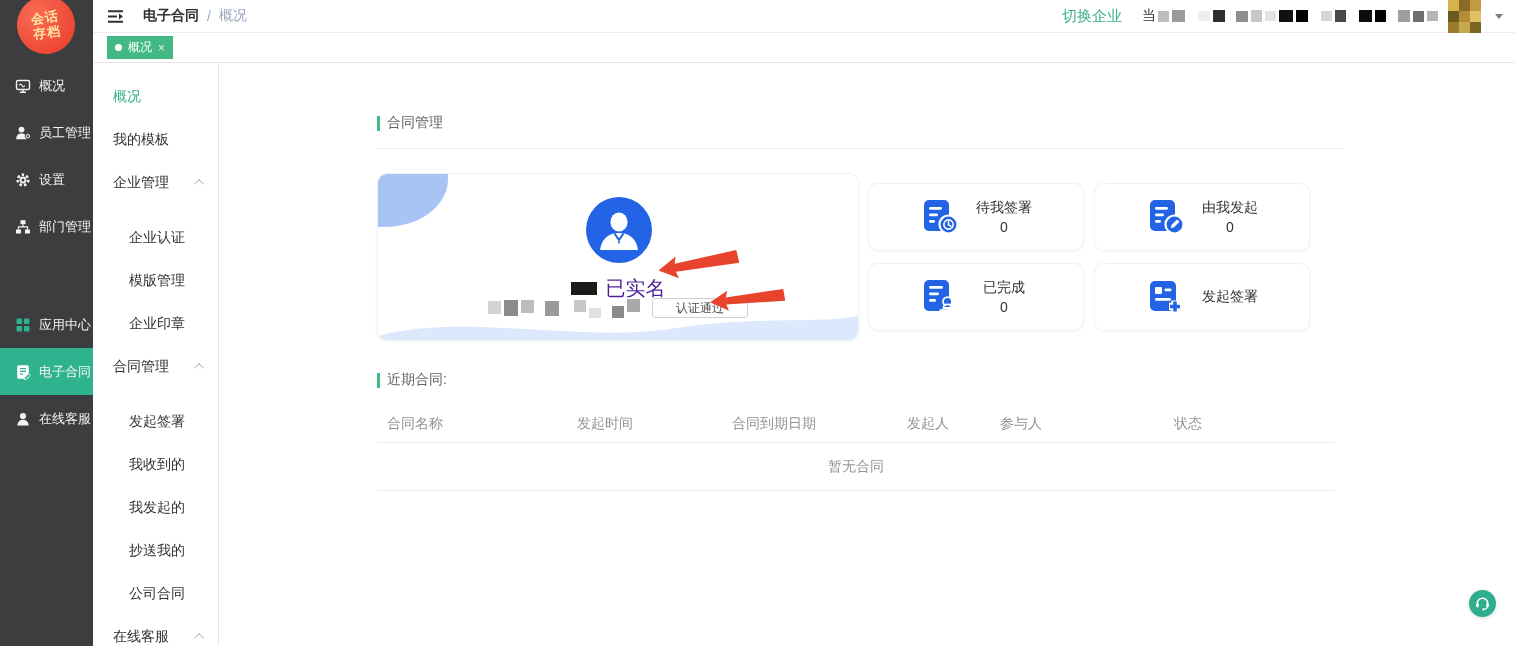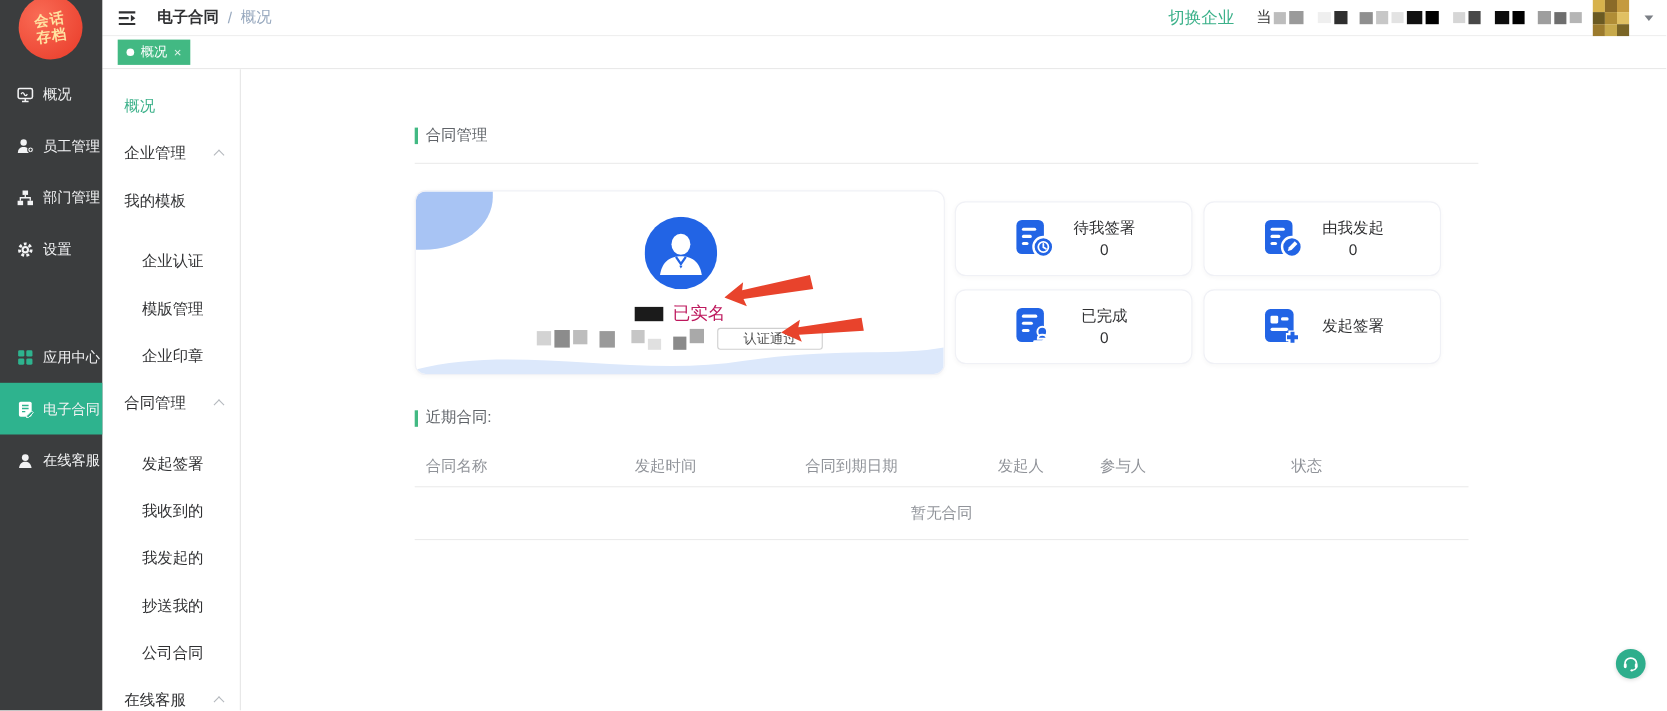--- a/index.html
+++ b/index.html
@@ -72,21 +72,21 @@
   
   .profile-card { width:482px; height:168px; border:1px solid #f0f1f6; border-radius:10px;
     position:relative; overflow:hidden; background:#fff; box-shadow:0 1px 4px rgba(0,0,0,.03); }
   .blob { position:absolute; top:0; left:0; width:70px; height:53px; background:#a8c4f4;
     border-radius:8px 0 90% 0; }
   .wave { position:absolute; bottom:-4px; left:0; width:100%; height:34px; }
   .p-avatar { position:absolute; top:23px; left:208px; width:66px; height:66px; }
   .rn-row { position:absolute; top:101px; left:0; width:100%; display:flex; justify-content:center;
     align-items:center; gap:9px; }
   .rn-block { width:26px; height:13px; background:#1b1b1b; }
-  .rn-text { color:#be185d; font-size:16px; }
+  .rn-text { color:#4c1d95; font-size:20px; }
   .name-row { position:absolute; top:124px; left:0; width:100%; display:flex; justify-content:center;
     align-items:center; gap:12px; }
   .name-mosaic { display:flex; align-items:flex-end; gap:3px; height:20px; }
   .name-mosaic i { display:block; }
   .cert-badge { border:1px solid #cfcfcf; border-radius:3px; background:#fff; color:#4a4a4a;
     font-size:12px; padding:2px 23px; line-height:14px; }
   .arrow { position:absolute; }
 
   
   .stats-grid { display:grid; grid-template-columns:216px 216px; grid-auto-rows:68px;
@@ -140,37 +140,37 @@
               <path d="M1.2 14.2 c0-4 2.4-5.6 5.3-5.6 s5.3 1.6 5.3 5.6 z" fill="#f2f3f4"></path>
               <circle cx="12.8" cy="11.2" r="2.6" fill="#f2f3f4" stroke="#3b3d3e" stroke-width="1"></circle>
               <path d="M12.8 10 v2.4 M11.6 11.2 h2.4" stroke="#3b3d3e" stroke-width="1"></path>
             </svg>
         </span>
         <span>员工管理</span>
       </div>
       <div class="m-item">
         <span class="m-ico">
           <svg width="16" height="16" viewBox="0 0 16 16">
+              <circle cx="8" cy="8" r="5.3" fill="none" stroke="#f2f3f4" stroke-width="2.6" stroke-dasharray="2.5 2.1"></circle>
+              <circle cx="8" cy="8" r="3.4" fill="#f2f3f4"></circle>
+              <circle cx="8" cy="8" r="1.5" fill="#3b3d3e"></circle>
+            </svg>
+        </span>
+        <span>设置</span>
+      </div>
+      <div class="m-item">
+        <span class="m-ico">
+          <svg width="16" height="16" viewBox="0 0 16 16">
               <rect x="5.5" y="1.2" width="5" height="4" fill="#f2f3f4"></rect>
               <rect x="1" y="10.5" width="5" height="4" fill="#f2f3f4"></rect>
               <rect x="10" y="10.5" width="5" height="4" fill="#f2f3f4"></rect>
               <path d="M8 5.2 v2.6 M3.5 10.5 v-2.7 h9 v2.7" fill="none" stroke="#f2f3f4" stroke-width="1.2"></path>
             </svg>
         </span>
         <span>部门管理</span>
-      </div>
-      <div class="m-item">
-        <span class="m-ico">
-          <svg width="16" height="16" viewBox="0 0 16 16">
-              <circle cx="8" cy="8" r="5.3" fill="none" stroke="#f2f3f4" stroke-width="2.6" stroke-dasharray="2.5 2.1"></circle>
-              <circle cx="8" cy="8" r="3.4" fill="#f2f3f4"></circle>
-              <circle cx="8" cy="8" r="1.5" fill="#3b3d3e"></circle>
-            </svg>
-        </span>
-        <span>设置</span>
       </div>
       <div class="m-item gap-top">
         <span class="m-ico">
           <svg width="16" height="16" viewBox="0 0 16 16">
               <rect x="1.5" y="1.5" width="5.6" height="5.6" rx="1.2" fill="#2eb38e"></rect>
               <rect x="8.9" y="1.5" width="5.6" height="5.6" rx="1.2" fill="#2eb38e"></rect>
               <rect x="1.5" y="8.9" width="5.6" height="5.6" rx="1.2" fill="#2eb38e"></rect>
               <rect x="8.9" y="8.9" width="5.6" height="5.6" rx="1.2" fill="#2eb38e"></rect>
             </svg>
         </span>
@@ -256,25 +256,25 @@
       </div>
     </div>
 
     <div class="body-row">
 
       <div class="sub-sidebar">
         <div class="s-item active">
             <span>概况</span>
           </div>
         <div class="s-item">
+            <span>我的模板</span>
+          </div>
+        <div class="s-item">
             <span>企业管理</span>
             <span class="chev-up"></span>
-          </div>
-        <div class="s-item">
-            <span>我的模板</span>
           </div>
         <div class="s-item lv2 first-child-gap">
             <span>企业认证</span>
           </div>
         <div class="s-item lv2">
             <span>模版管理</span>
           </div>
         <div class="s-item lv2">
             <span>企业印章</span>
           </div>

